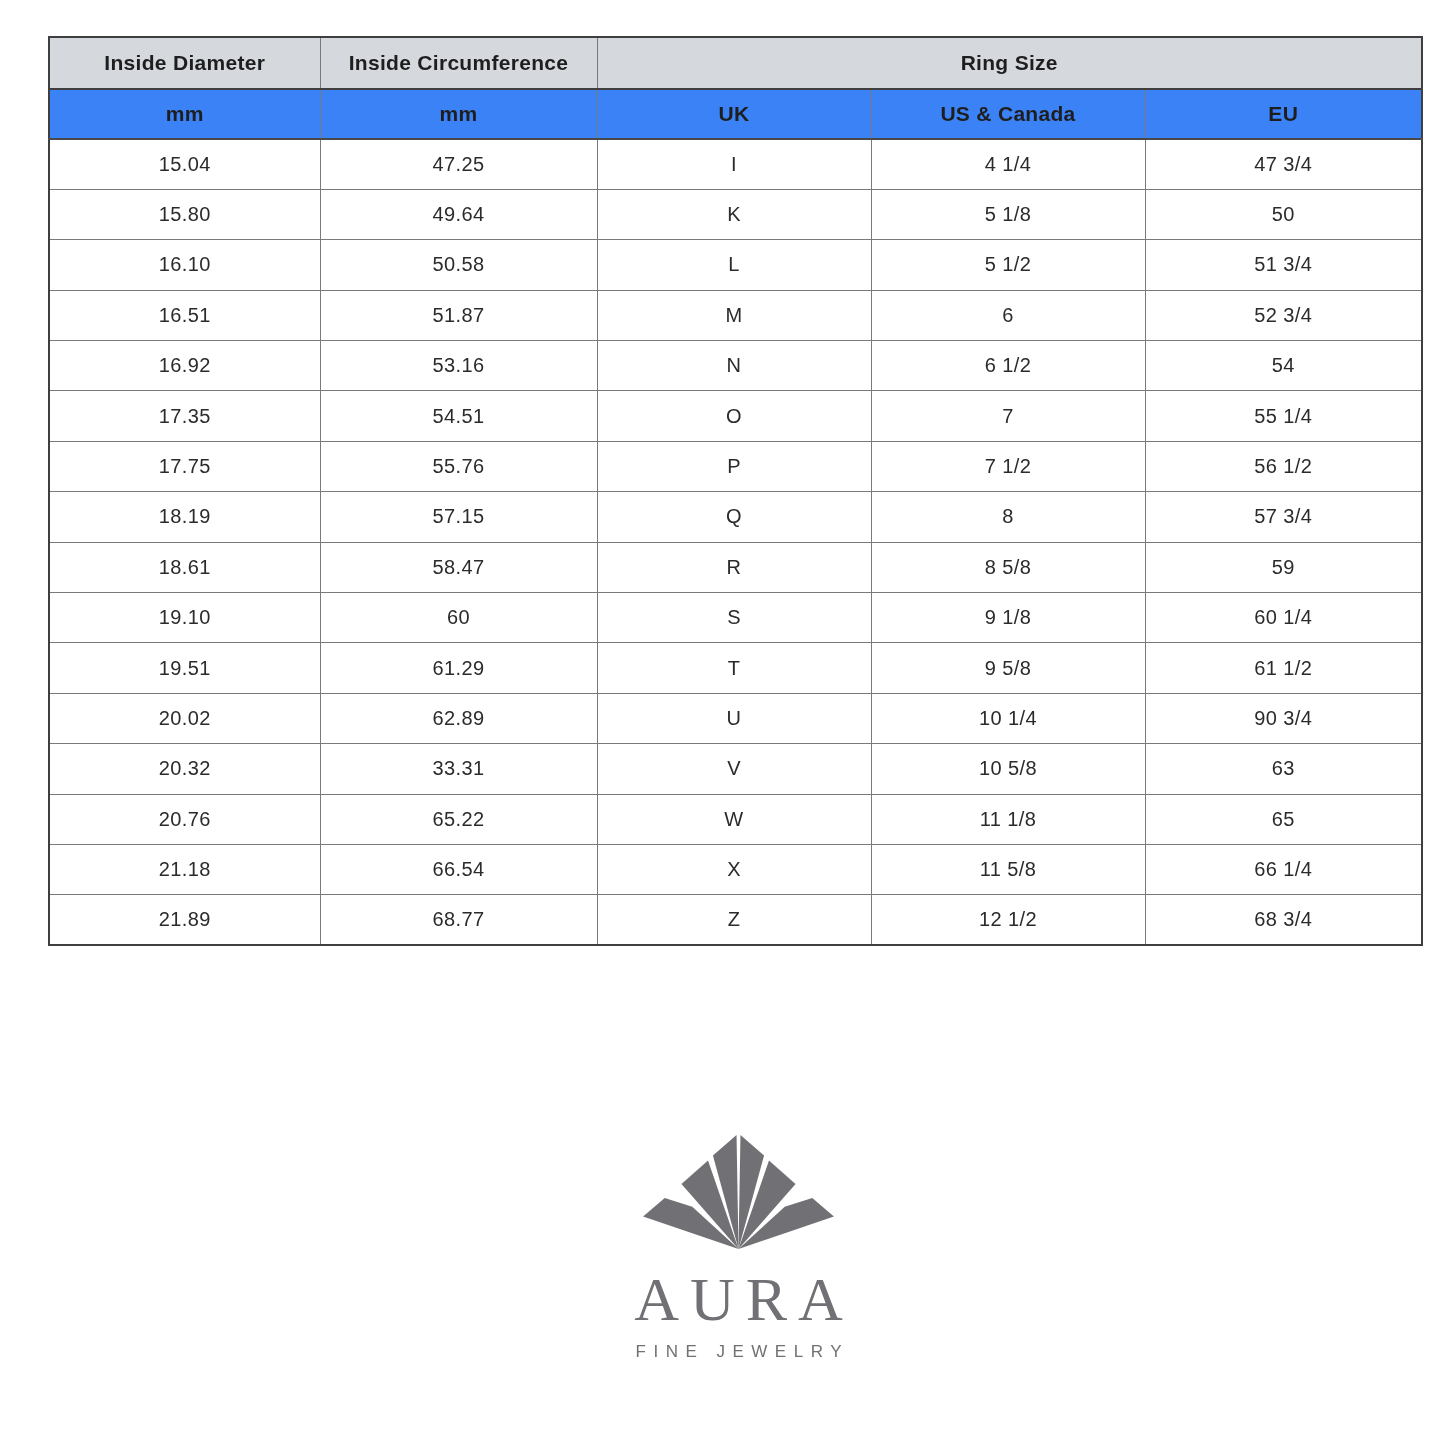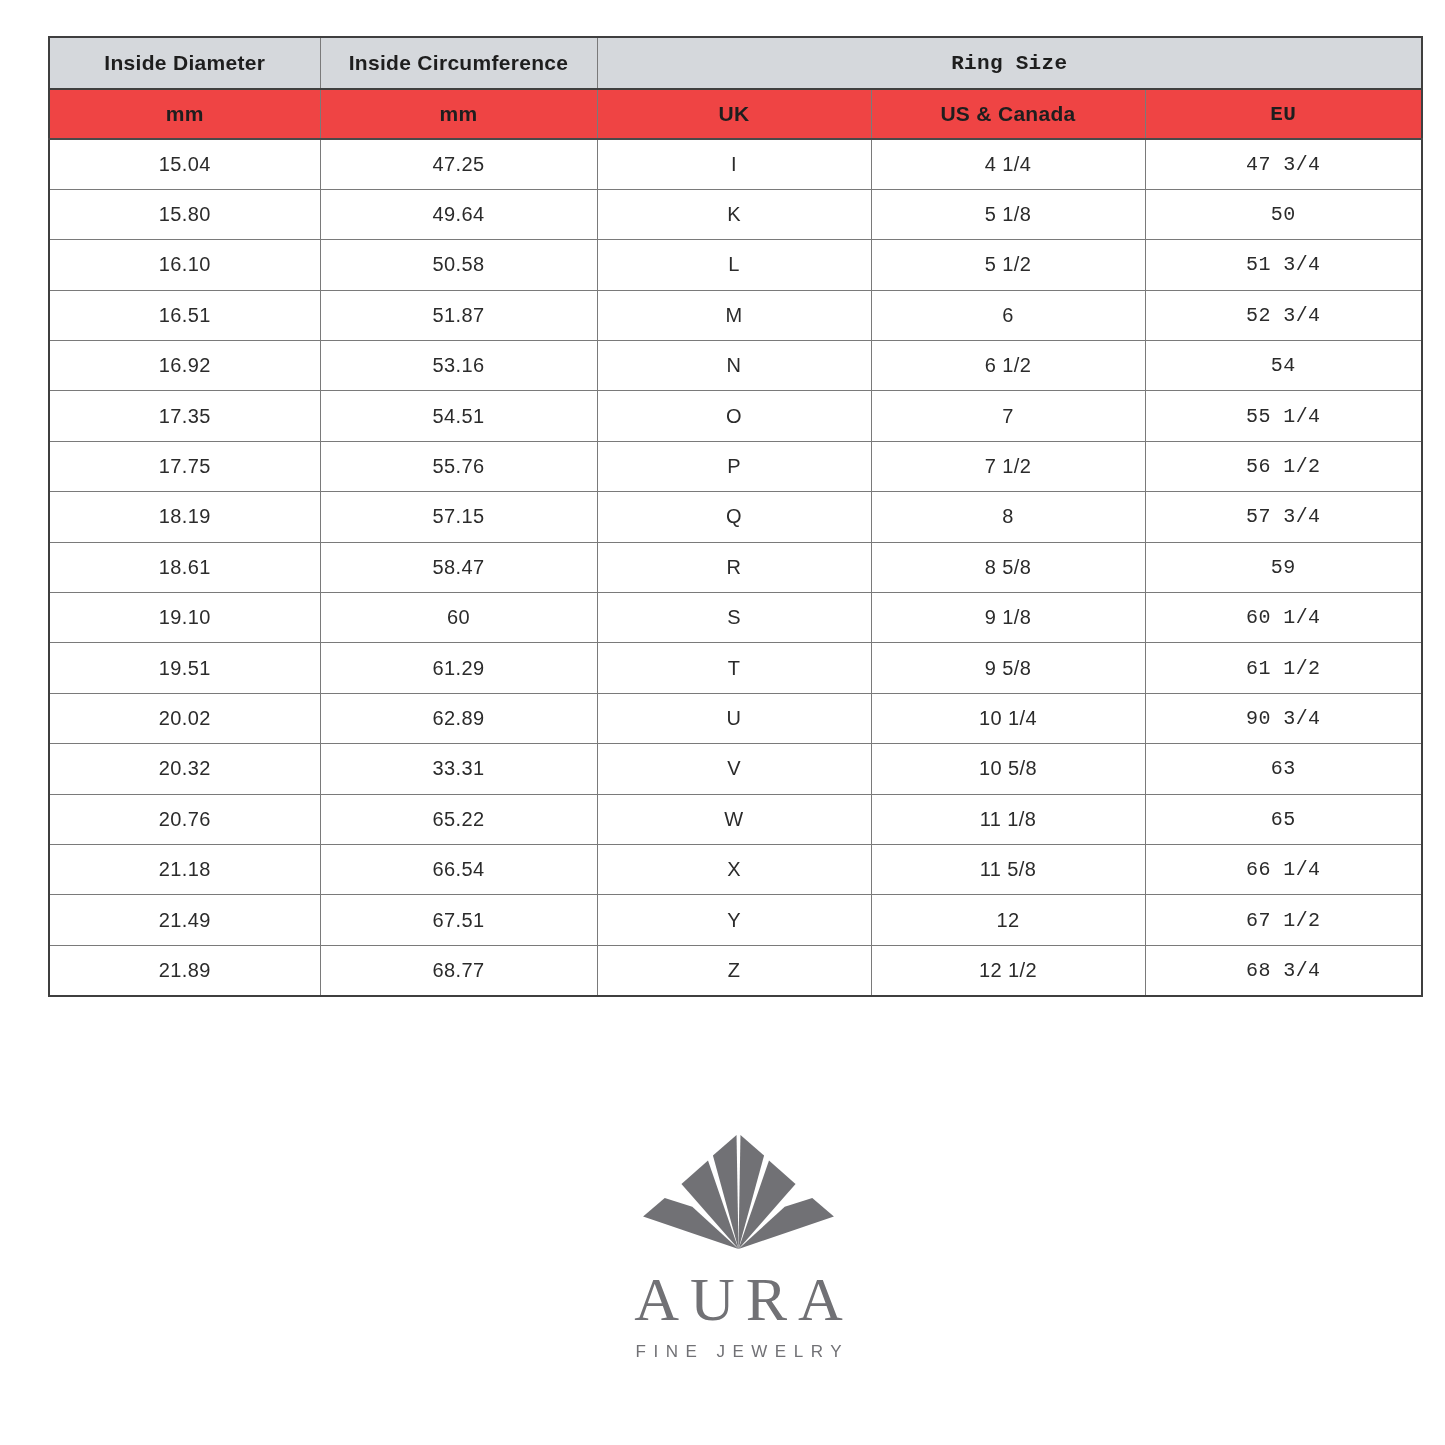--- a/index.html
+++ b/index.html
@@ -16,29 +16,29 @@
 
   .chart-wrap{position:absolute;left:48px;top:36px;width:1373px;}
   table{border-collapse:collapse;table-layout:fixed;width:1373px;
         border:2px solid var(--outer);}
   col.c1{width:271px;} col.c2{width:277px;} col.c3{width:274px;}
   col.c4{width:274px;} col.c5{width:277px;}
 
   th,td{text-align:center;vertical-align:middle;
         border-left:1px solid var(--grid);border-right:1px solid var(--grid);}
   th:first-child,td:first-child{border-left:none;}
-  th:last-child,td:last-child{border-right:none;font-family:Liberation Mono, monospace;}
+  th:last-child,td:last-child{border-right:none;}
 
   thead tr.group-row th{
     height:52px;background:var(--header-bg);
     font-size:21px;font-weight:700;letter-spacing:.3px;color:#1e1e1e;
     border-bottom:2px solid var(--outer);
   }
   thead tr.sub-row th{
-    height:50px;background:#ef4444;
+    height:50px;background:#3b82f6;
     font-size:21px;font-weight:700;letter-spacing:.3px;color:#1e1e1e;
     border-bottom:2px solid #4a4a4a;
   }
   tbody td{
     height:50.4px;font-size:20px;font-weight:400;letter-spacing:.4px;
     color:var(--text);border-bottom:1px solid var(--grid);background:#fff;
   }
   tbody tr:last-child td{border-bottom:none;}
 
   .logo{position:absolute;left:0;top:1131px;width:1445px;
@@ -181,27 +181,20 @@
           <td>65</td>
         </tr>
         <tr>
           <td>21.18</td>
           <td>66.54</td>
           <td>X</td>
           <td>11 5/8</td>
           <td>66 1/4</td>
         </tr>
         <tr>
-          <td>21.49</td>
-          <td>67.51</td>
-          <td>Y</td>
-          <td>12</td>
-          <td>67 1/2</td>
-        </tr>
-        <tr>
           <td>21.89</td>
           <td>68.77</td>
           <td>Z</td>
           <td>12 1/2</td>
           <td>68 3/4</td>
         </tr>
       </tbody>
   </table>
 </div>
 

